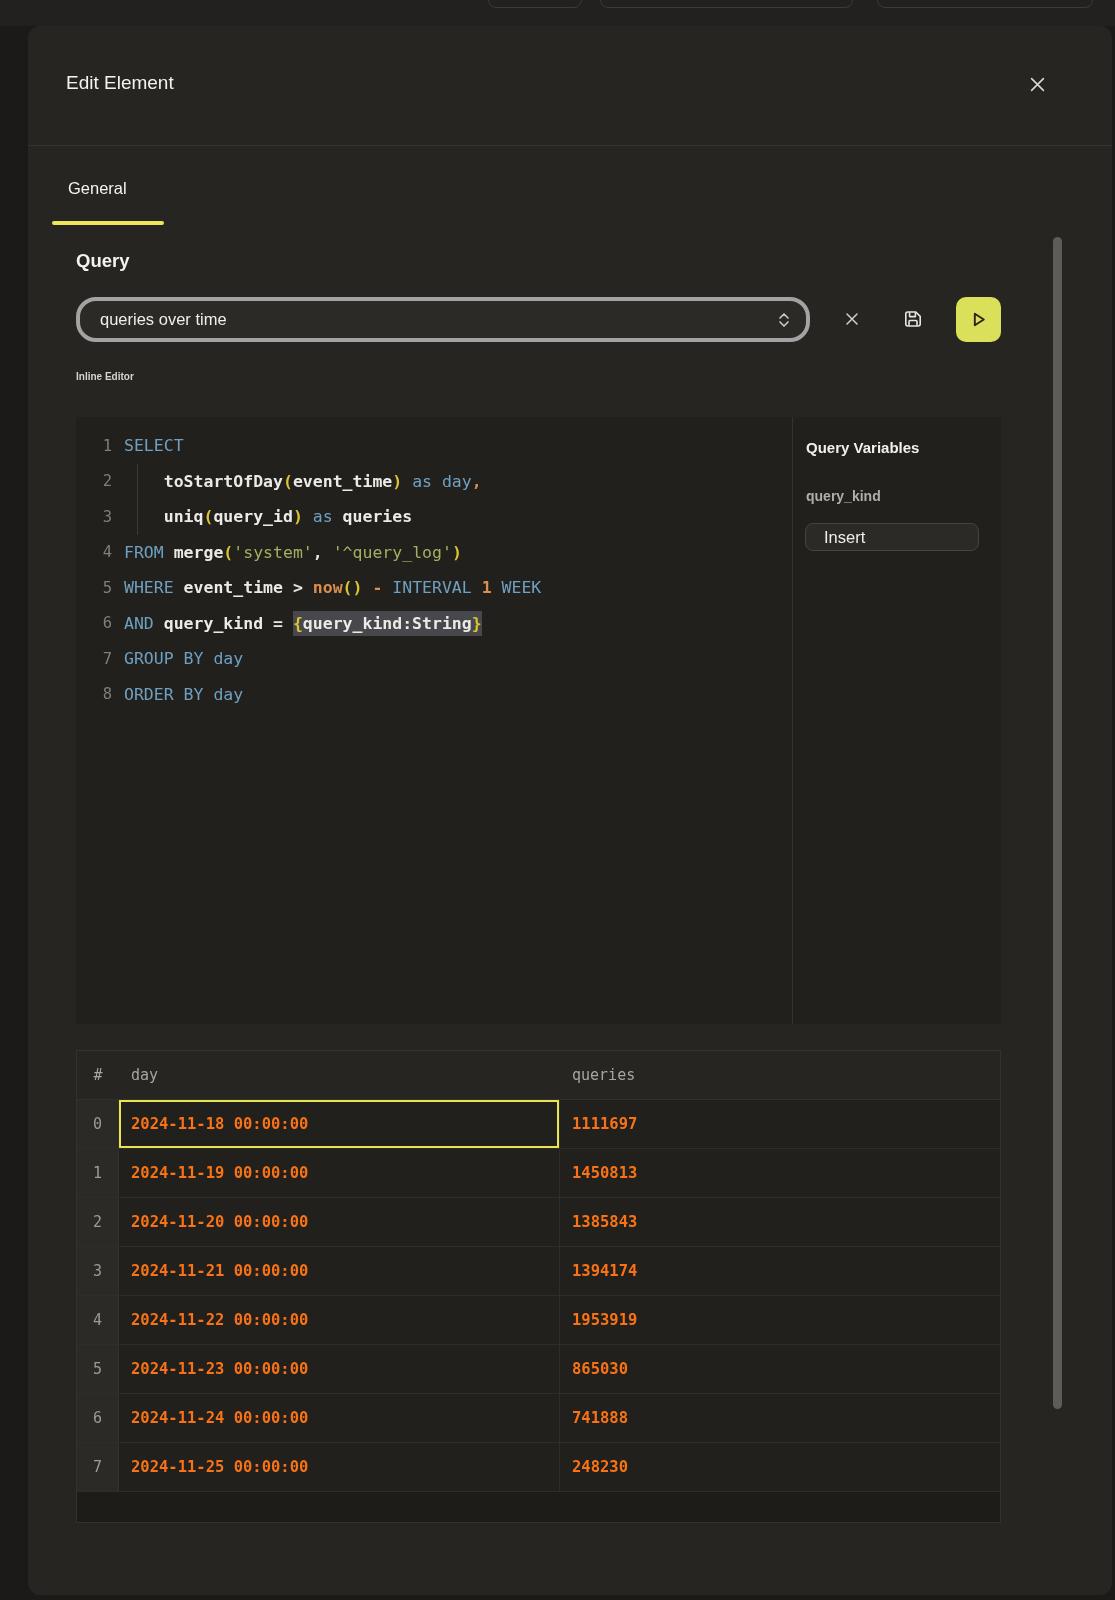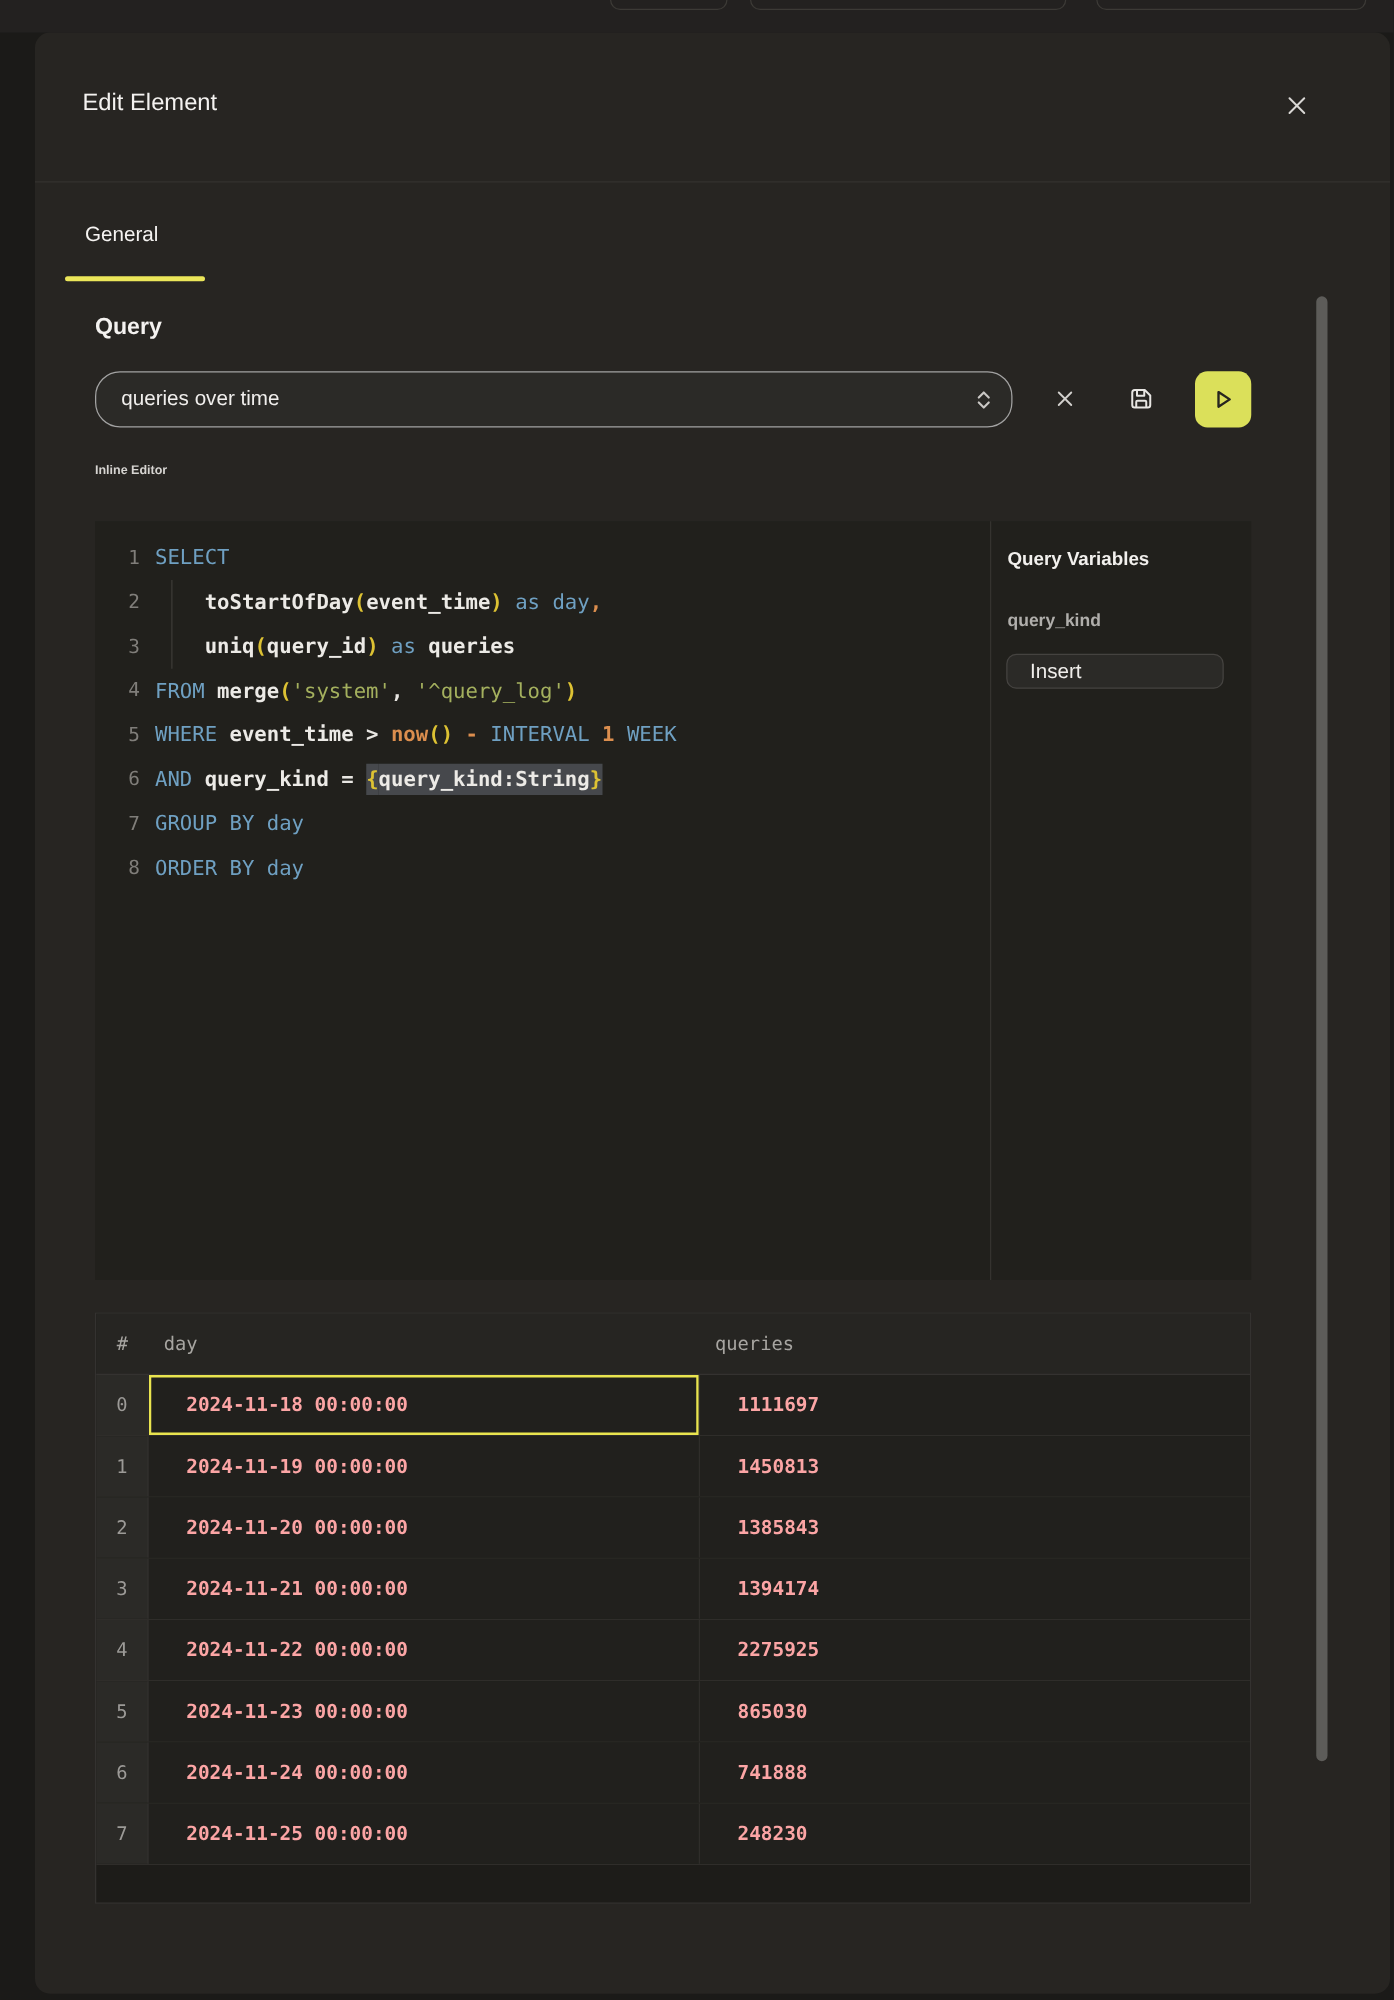--- a/index.html
+++ b/index.html
@@ -15,21 +15,21 @@
   .modal-title { position:absolute; left:38px; top:46px; font-size:19px; font-weight:500; color:#f4f2f0; }
   .modal-close { position:absolute; left:998px; top:47px; width:22px; height:22px; display:flex; align-items:center; justify-content:center; cursor:pointer; }
   .header-divider { position:absolute; left:0; top:119px; width:100%; height:1px; background:#34322f; }
 
   .tab-general { position:absolute; left:40px; top:153px; font-size:16.5px; color:#f5f3f1; cursor:pointer; }
   .tab-underline { position:absolute; left:24px; top:195px; width:112px; height:3.5px; background:#ebe65a; border-radius:2px; }
 
   .query-heading { position:absolute; left:48px; top:224px; font-size:18.5px; font-weight:700; color:#f4f2f0; }
 
   
-  .query-select { position:absolute; left:48px; top:271px; width:734px; height:45px; background:#2b2a27; border:1px solid #a3a3a3; border-radius:20px; display:flex; align-items:center; padding:0 14px 0 20px; cursor:pointer; }
+  .query-select { position:absolute; left:48px; top:271px; width:734px; height:45px; background:#2b2a27; border:4px solid #a3a3a3; border-radius:20px; display:flex; align-items:center; padding:0 14px 0 20px; cursor:pointer; }
   .query-select-value { flex:1; font-size:16.5px; color:#f0eeec; }
   .icon-btn { position:absolute; width:34px; height:34px; top:276px; display:flex; align-items:center; justify-content:center; cursor:pointer; }
   .btn-clear { left:807px; }
   .btn-save  { left:868px; }
   .btn-play { position:absolute; left:928px; top:271px; width:45px; height:45px; background:#dbe05a; border-radius:10px; display:flex; align-items:center; justify-content:center; cursor:pointer; }
 
   .inline-editor-label { position:absolute; left:48px; top:345px; font-size:10px; font-weight:600; color:#d6d4d1; }
 
   
   .editor-wrap { position:absolute; left:48px; top:391px; width:925px; height:607px; background:#21201c; display:flex; }
@@ -56,21 +56,21 @@
 
   
   .table-wrap { position:absolute; left:48px; top:1024px; width:925px; height:473px; background:#1d1c19; border:1px solid #343230; }
   .thead { display:grid; grid-template-columns:42px 441px 1fr; height:49px; background:#262522; border-bottom:1px solid #343230; font-family:"DejaVu Sans Mono", monospace; font-size:15px; color:#a7a5a1; }
   .th { display:flex; align-items:center; }
   .th-index { justify-content:center; }
   .th-day, .th-queries { padding-left:12px; }
   .trow { display:grid; grid-template-columns:42px 441px 1fr; height:49px; border-bottom:1px solid #2f2d2a; }
   .td { display:flex; align-items:center; font-family:"DejaVu Sans Mono", monospace; }
   .td-index { justify-content:center; background:#2b2a27; color:#9c9a97; font-size:15px; border-right:1px solid #343230; }
-  .td-day, .td-queries { background:#21201d; color:#fca5a5; font-size:15.5px; font-weight:700; padding-left:30px; }
+  .td-day, .td-queries { background:#21201d; color:#f97316; font-size:15.5px; font-weight:700; padding-left:12px; }
   .td-day { border-right:1px solid #2f2d2a; }
   .td-sel { box-shadow:inset 0 0 0 2px #e9e44f; }
 
   .scrollbar-thumb { position:absolute; left:1025px; top:211px; width:9px; height:1172px; background:#5d5c59; border-radius:5px; cursor:pointer; }
 </style>
 </head>
 <body>
 
 <div class="topbar">
   <div class="ghost-btn" style="left:488px; width:94px;"></div>
@@ -192,21 +192,21 @@
           <div class="td td-queries">1385843</div>
         </div>
         <div class="trow">
           <div class="td td-index">3</div>
           <div class="td td-day">2024-11-21 00:00:00</div>
           <div class="td td-queries">1394174</div>
         </div>
         <div class="trow">
           <div class="td td-index">4</div>
           <div class="td td-day">2024-11-22 00:00:00</div>
-          <div class="td td-queries">2275925</div>
+          <div class="td td-queries">1953919</div>
         </div>
         <div class="trow">
           <div class="td td-index">5</div>
           <div class="td td-day">2024-11-23 00:00:00</div>
           <div class="td td-queries">865030</div>
         </div>
         <div class="trow">
           <div class="td td-index">6</div>
           <div class="td td-day">2024-11-24 00:00:00</div>
           <div class="td td-queries">741888</div>

